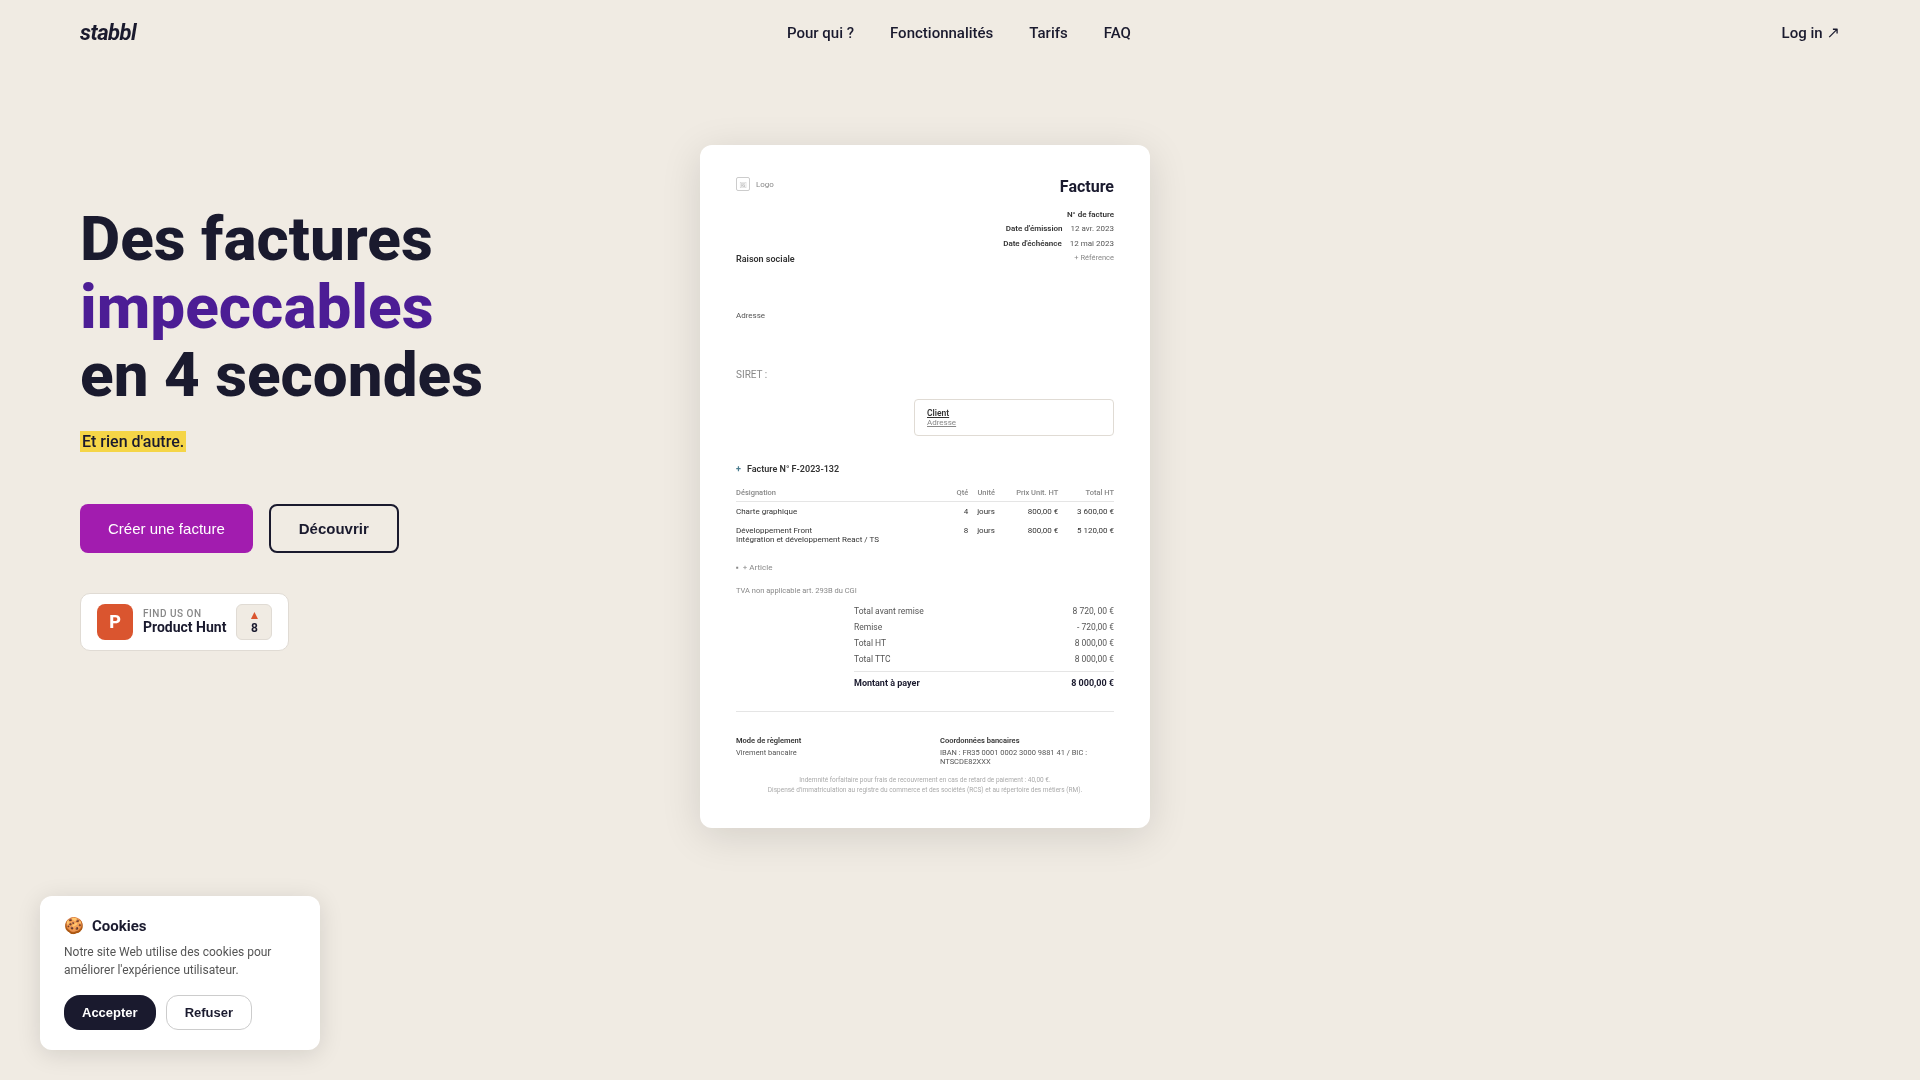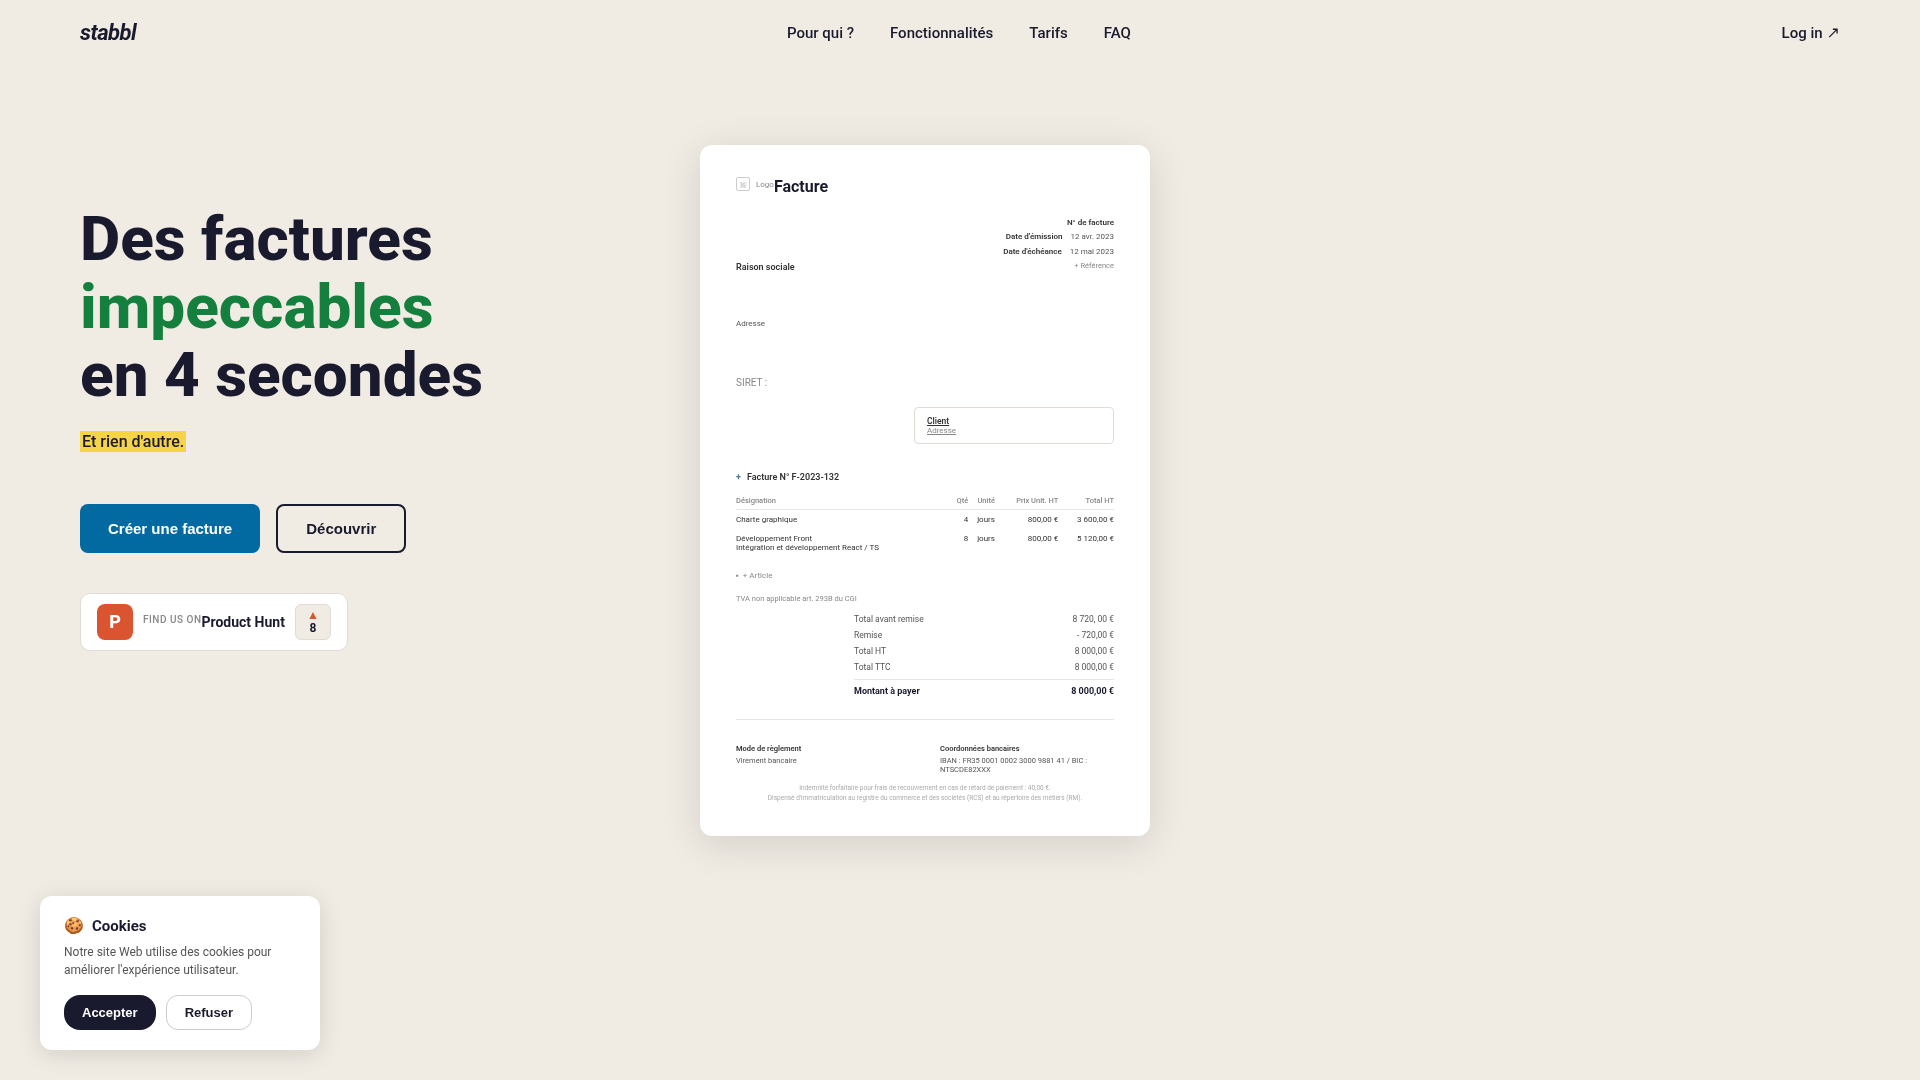--- a/index.html
+++ b/index.html
@@ -63,21 +63,21 @@
       padding-top: 80px;
     }
     .hero-title {
       font-size: 62px;
       font-weight: 800;
       color: #1a1a2e;
       line-height: 1.1;
       margin-bottom: 20px;
     }
     .hero-title .accent {
-      color: #15803d;
+      color: #4c1d95;
       font-weight: 800;
     }
     .hero-subtitle {
       font-size: 16px;
       color: #1a1a2e;
       background-color: #f5d547;
       display: inline;
       padding: 1px 2px;
       font-weight: 500;
       margin-bottom: 50px;
@@ -86,27 +86,27 @@
     .subtitle-wrapper {
       margin-bottom: 50px;
       margin-top: 4px;
     }
     .cta-buttons {
       display: flex;
       gap: 16px;
       margin-bottom: 40px;
     }
     .btn-primary {
-      background-color: #0369a1;
+      background-color: #a21caf;
       color: #fff;
       border: none;
       padding: 14px 28px;
       border-radius: 8px;
       font-size: 15px;
-      font-weight: 700;
+      font-weight: 400;
       cursor: pointer;
     }
     .btn-secondary {
       background-color: transparent;
       color: #1a1a2e;
       border: 2px solid #1a1a2e;
       padding: 14px 28px;
       border-radius: 8px;
       font-size: 15px;
       font-weight: 600;
@@ -132,21 +132,21 @@
       border-radius: 8px;
       display: flex;
       align-items: center;
       justify-content: center;
       color: white;
       font-weight: 800;
       font-size: 18px;
     }
     .ph-text {
       display: flex;
-      flex-direction: row;
+      flex-direction: column;
     }
     .ph-find {
       font-size: 10px;
       color: #888;
       font-weight: 500;
       text-transform: uppercase;
       letter-spacing: 0.5px;
     }
     .ph-name {
       font-size: 14px;
@@ -182,22 +182,23 @@
       box-shadow: 0 8px 40px rgba(0,0,0,0.12);
       padding: 32px 36px;
       max-width: 450px;
       margin-top: 20px;
       font-size: 9px;
       color: #333;
     }
 
     .invoice-header-row {
       display: flex;
+      justify-content: space-between;
       align-items: flex-start;
-      margin-bottom: 20px;
+      margin-bottom: 12px;
     }
     .invoice-logo-area {
       display: flex;
       align-items: center;
       gap: 6px;
       color: #888;
       font-size: 8px;
     }
     .logo-box {
       width: 14px;

